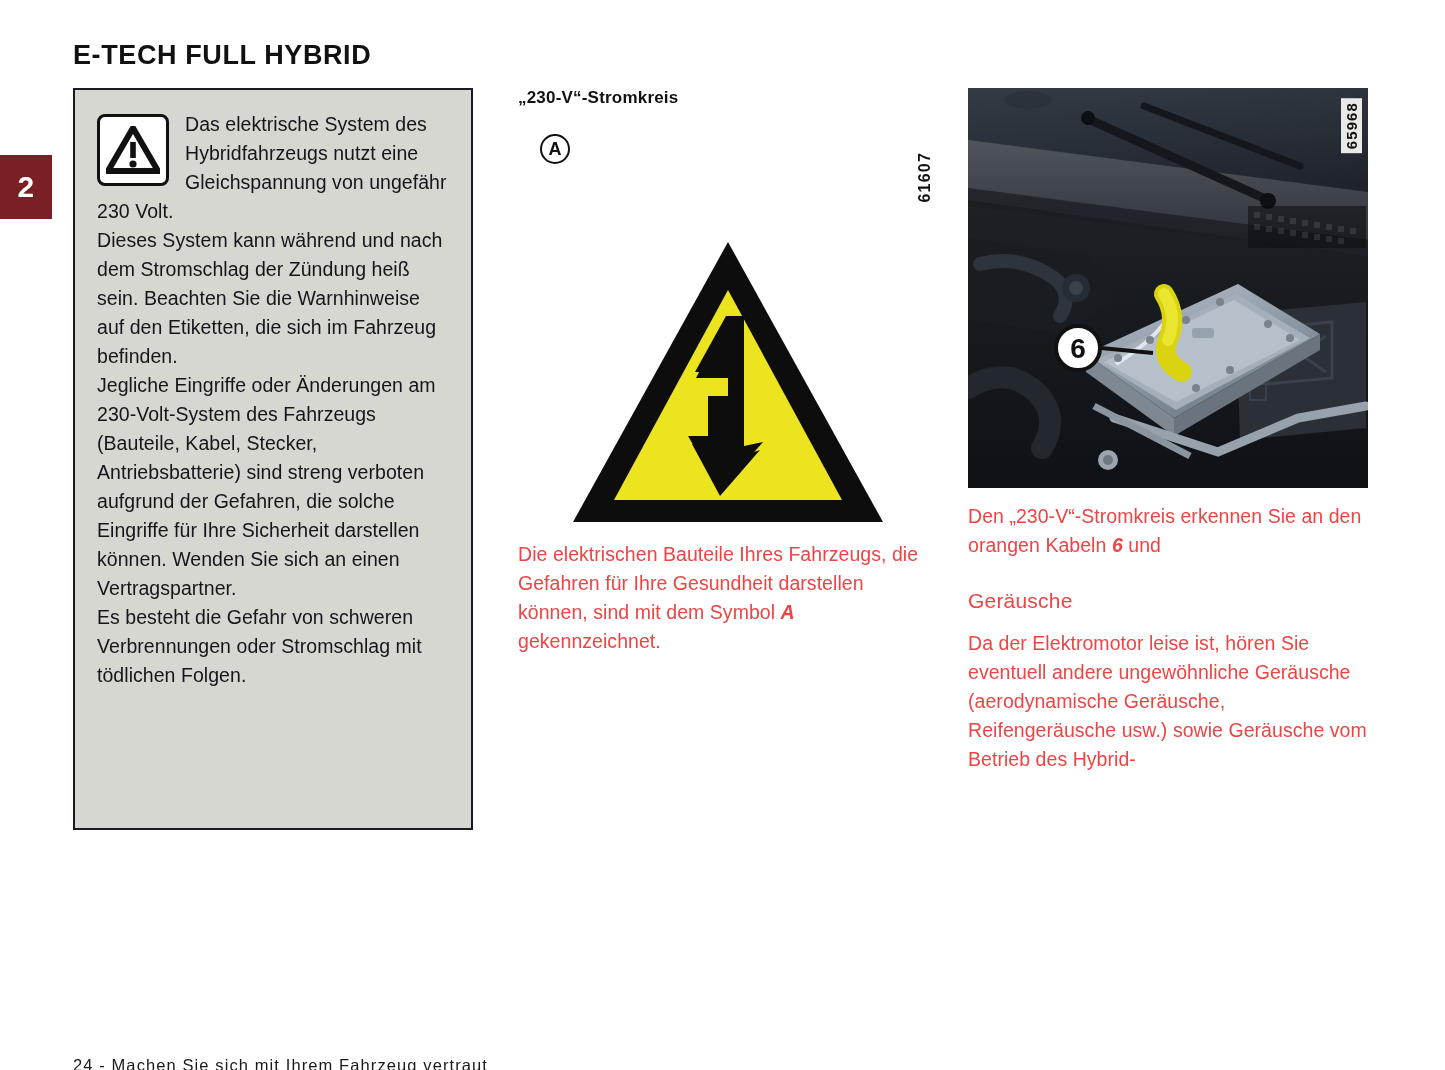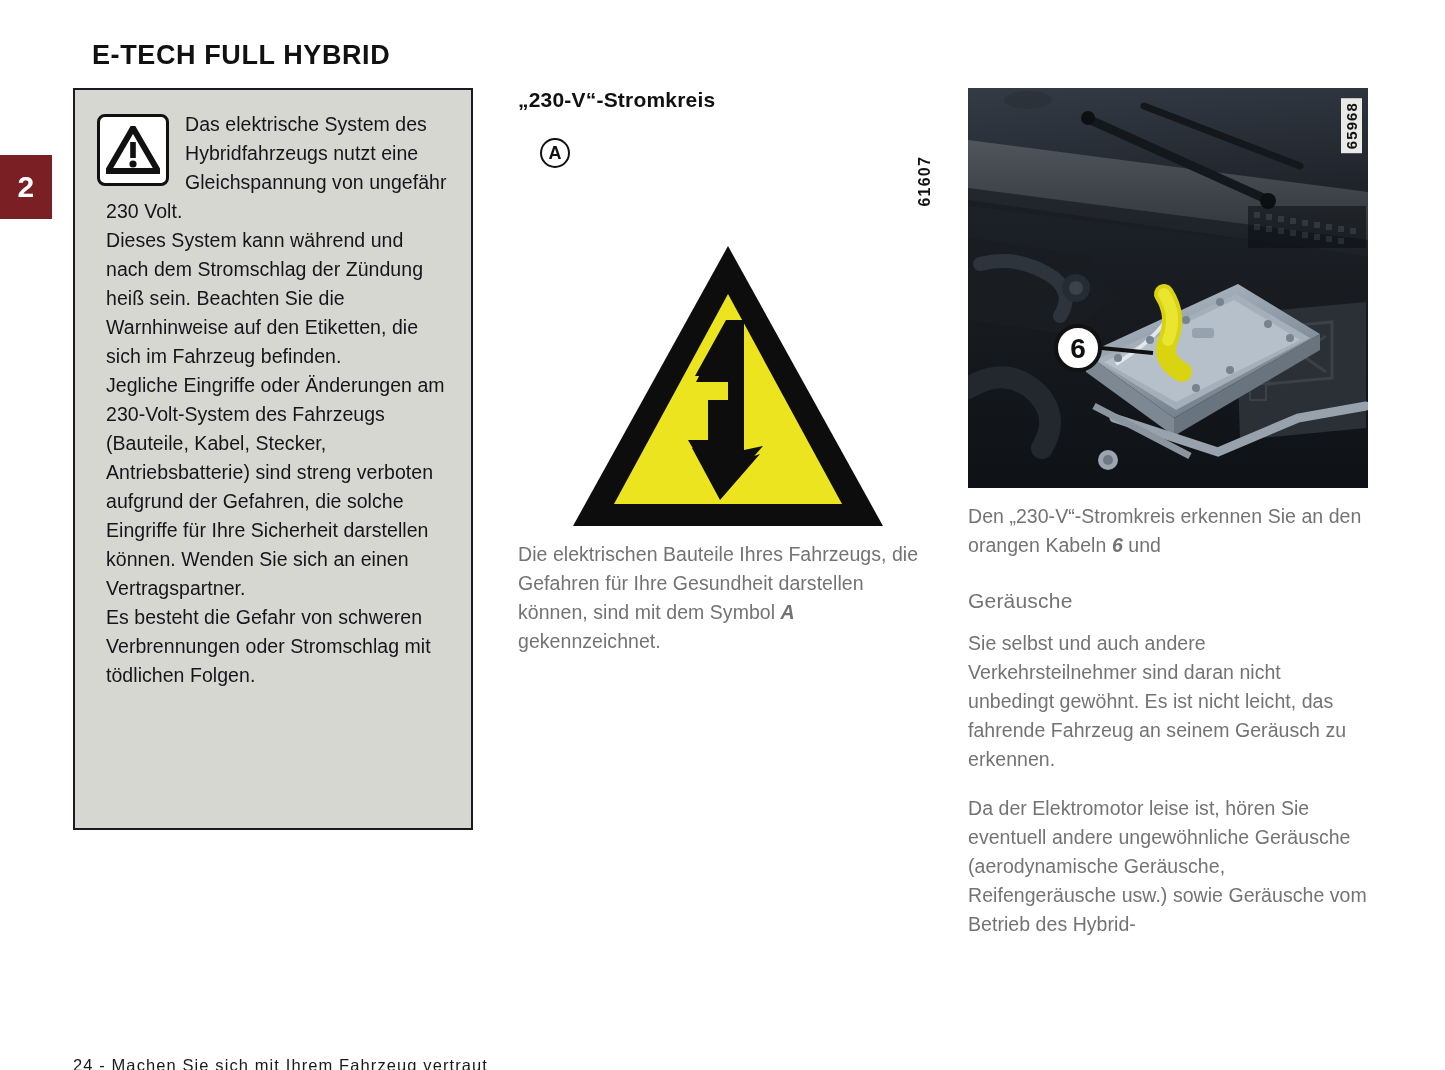--- a/index.html
+++ b/index.html
@@ -35,21 +35,20 @@
 
   
   .page-title {
     position: absolute;
     left: 73px;
     top: 40px;
     font-size: 27px;
     font-weight: bold;
     letter-spacing: 0.6px;
     color: #111111;
-    margin-left: 19px;
   }
 
   
   .col {
     position: absolute;
     top: 88px;
   }
   .col-left  { left: 73px;  width: 400px; }
   .col-mid   { left: 518px; width: 420px; }
   .col-right { left: 968px; width: 400px; }
@@ -77,28 +76,27 @@
     align-items: center;
     justify-content: center;
   }
   .warn-icon svg { display:block; }
 
   .warn-text {
     font-size: 19.5px;
     line-height: 29px;
     color: #15151c;
     letter-spacing: 0.05px;
-    margin-left: 9px;
   }
   .warn-text p { margin: 0; }
   .warn-text .bold { font-weight: normal; }
 
   
   .sub-heading {
-    font-size: 21px;
+    font-size: 17px;
     font-weight: bold;
     margin: 0 0 0 0;
     letter-spacing: 0.2px;
     color: #111111;
   }
 
   .fig-wrap {
     position: relative;
     width: 420px;
     margin-top: 26px;
@@ -131,21 +129,21 @@
   }
   .hv-triangle {
     position: absolute;
     left: 52px;
     top: 104px;
   }
 
   .body-text {
     font-size: 19.5px;
     line-height: 29px;
-    color: #737373;
+    color: #ef4444;
     letter-spacing: 0.05px;
   }
   .body-text p { margin: 0 0 20px 0; }
   .body-text p:last-child { margin-bottom: 0; }
   .body-text .bi { font-weight: bold; font-style: italic; }
 
   .mid-caption {
     position: absolute;
     left: 0;
     top: 452px;
@@ -360,20 +358,19 @@
 
     <p>
       <span>Den „230-V“-Stromkreis erkennen Sie an den orangen Kabeln</span>
       <span class="bi">6</span>
       <span>und</span>
     </p>
 
 
     <div class="sec-heading">Geräusche</div>
 
-    <p>Sie selbst und auch andere Verkehrsteilnehmer sind daran nicht unbedingt gewöhnt. Es ist nicht leicht, das fahrende Fahrzeug an seinem Geräusch zu erkennen.</p>
     <p>Da der Elektromotor leise ist, hören Sie eventuell andere ungewöhnliche Geräusche (aerodynamische Geräusche, Reifengeräusche usw.) sowie Geräusche vom Betrieb des Hybrid-</p>
 
   </div>
 
 </div>
 
 <div class="footer">24 - Machen Sie sich mit Ihrem Fahrzeug vertraut</div>
 
 </body></html>

